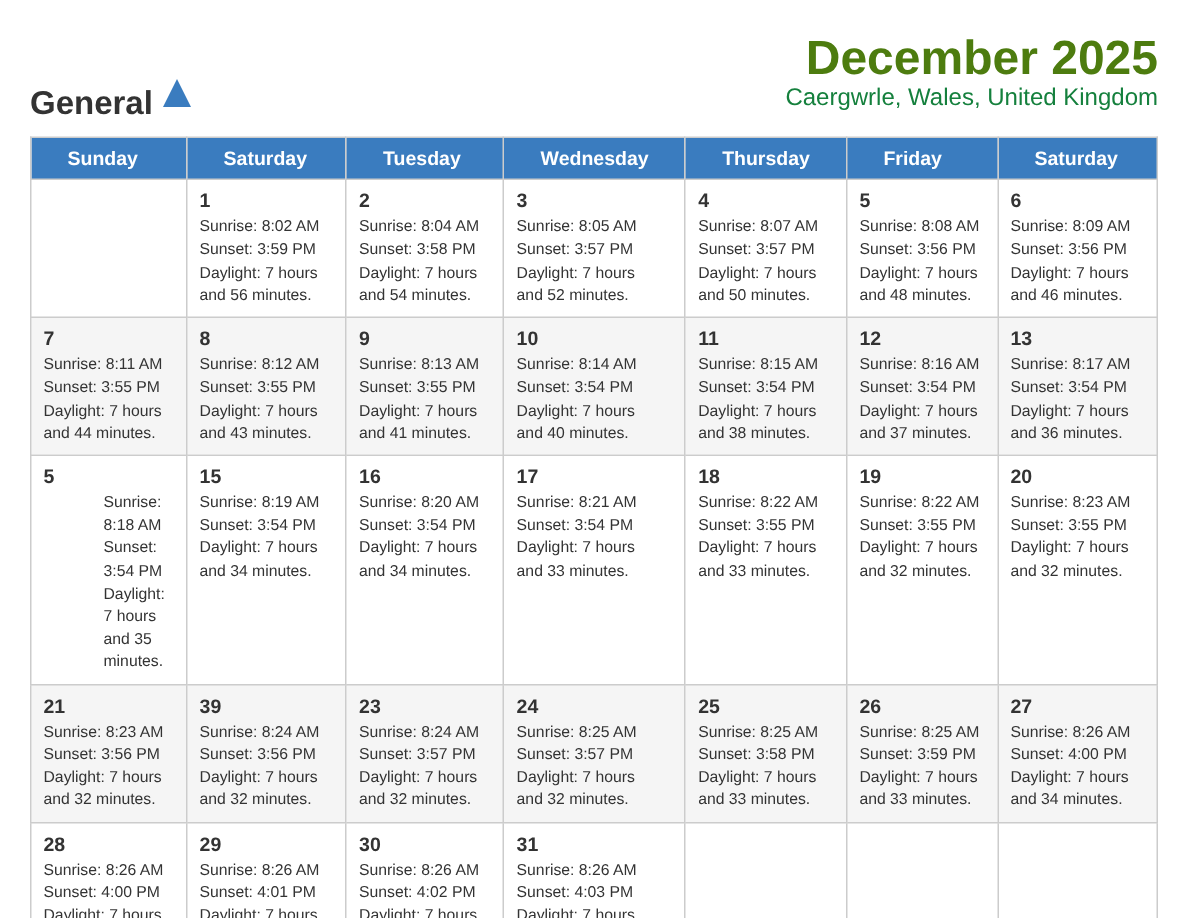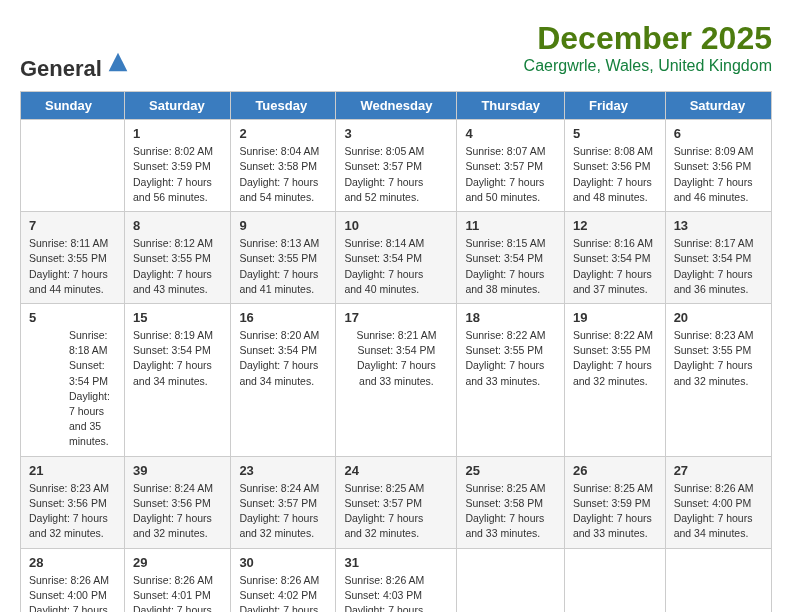--- a/index.html
+++ b/index.html
@@ -235,21 +235,21 @@
         </td>
         <td>
           <span class="day-number">16</span>
           <div class="day-info" style="white-space: pre-line;">Sunrise: 8:20 AM
 Sunset: 3:54 PM
 Daylight: 7 hours
 and 34 minutes.</div>
         </td>
         <td>
           <span class="day-number">17</span>
-          <div class="day-info" style="white-space: pre-line; text-align: center;">Sunrise: 8:21 AM
+          <div class="day-info" style="white-space: pre-line;">Sunrise: 8:21 AM
 Sunset: 3:54 PM
 Daylight: 7 hours
 and 33 minutes.</div>
         </td>
         <td>
           <span class="day-number">18</span>
           <div class="day-info" style="white-space: pre-line;">Sunrise: 8:22 AM
 Sunset: 3:55 PM
 Daylight: 7 hours
 and 33 minutes.</div>

